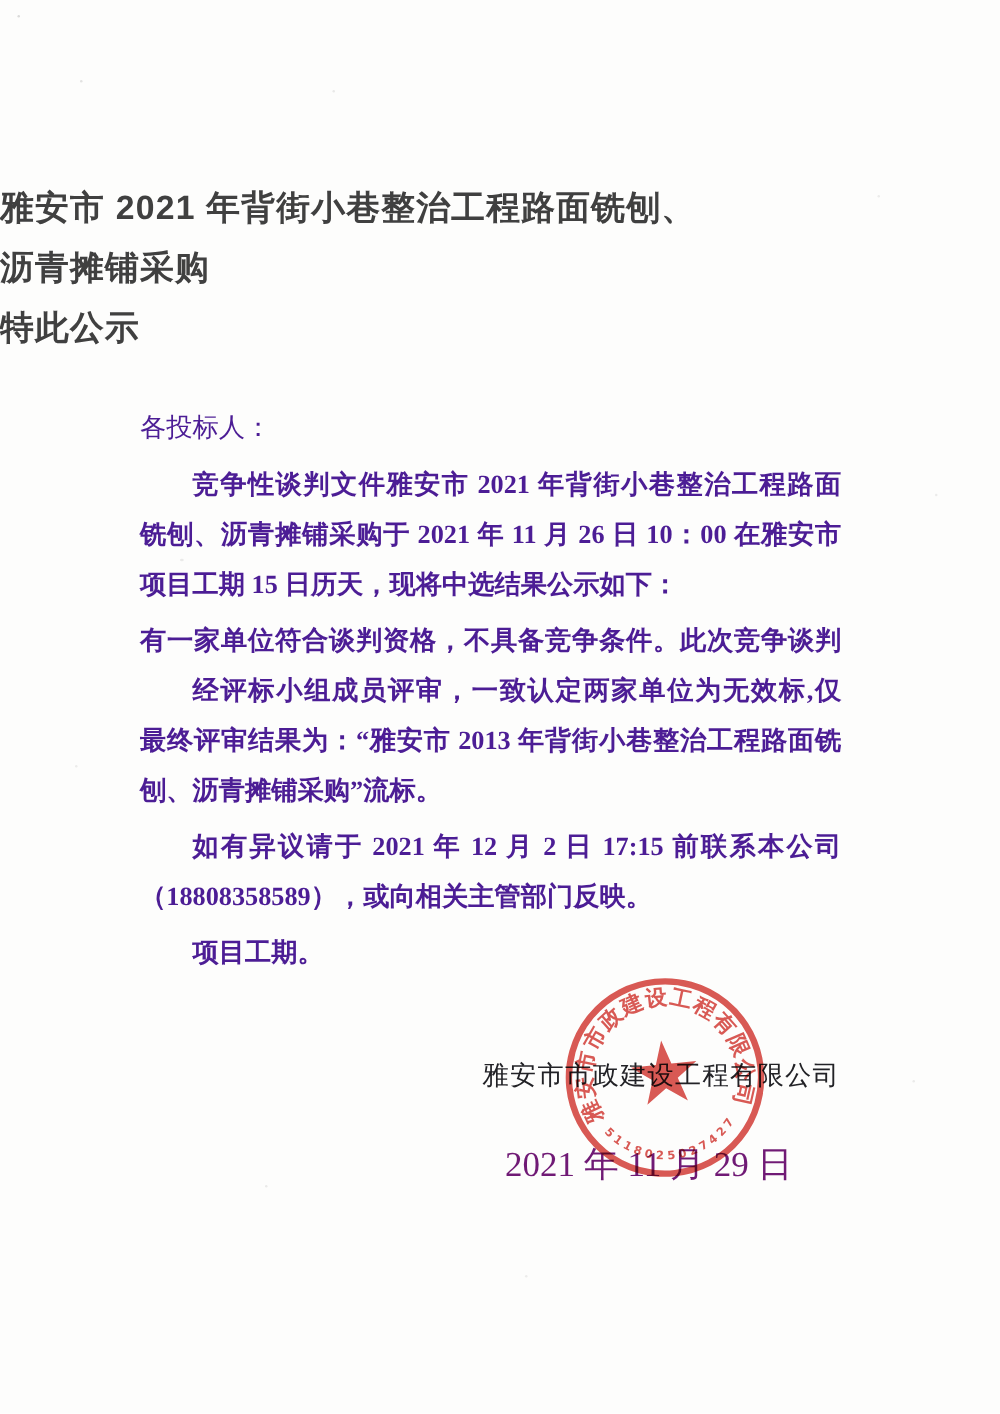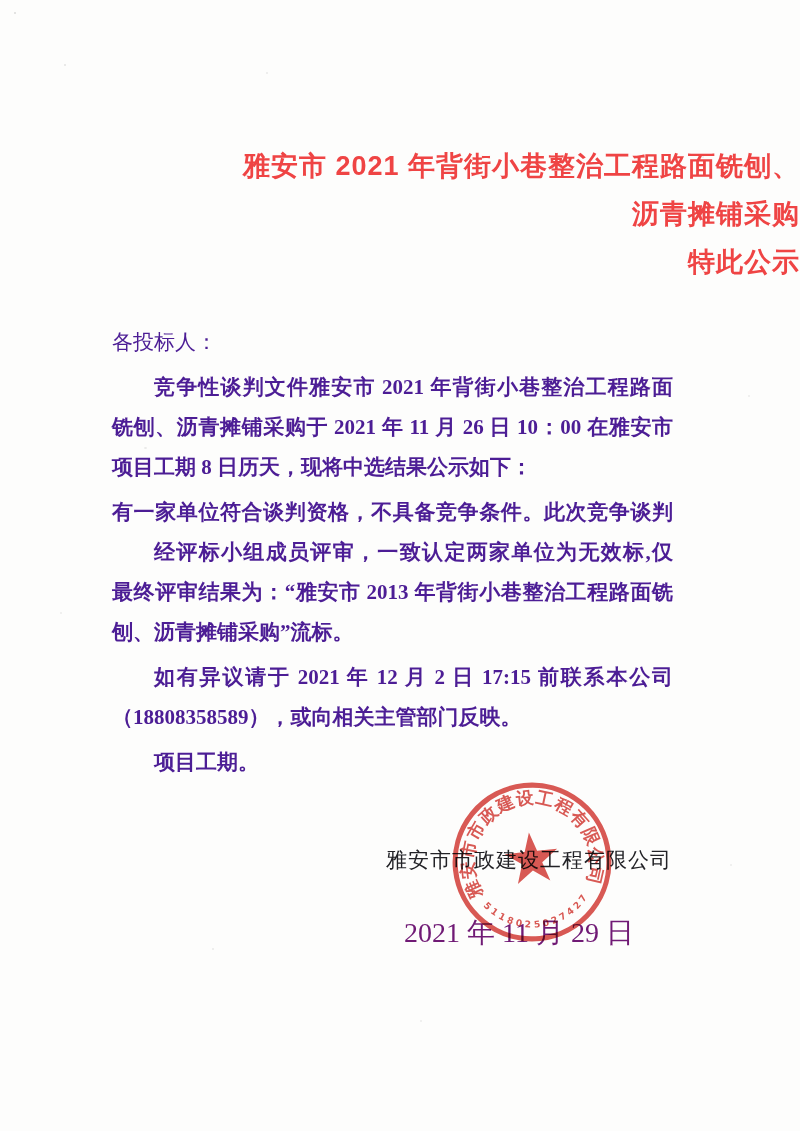--- a/index.html
+++ b/index.html
@@ -18,24 +18,24 @@
   
   .speck {
     position: absolute;
     border-radius: 50%;
     background: #777;
   }
 
   
   .title {
     margin-top: 142px;
-    text-align: right;
+    text-align: left;
     font-family: "Liberation Sans", "DejaVu Sans", sans-serif;
     font-weight: 700;
-    color: #ef4444;
+    color: #404040;
   }
   .title-line {
     font-size: 27px;
     line-height: 48px;
     white-space: nowrap;
     letter-spacing: 1px;
   }
 
   
   .content {
@@ -128,21 +128,21 @@
     <div class="title-line">沥青摊铺采购</div>
     <div class="title-line">特此公示</div>
   </header>
 
   <main class="content">
     <div class="line end">各投标人：</div>
 
     <section class="para">
       <div class="line just indent">竞争性谈判文件雅安市 2021 年背街小巷整治工程路面</div>
       <div class="line just">铣刨、沥青摊铺采购于 2021 年 11 月 26 日 10：00 在雅安市</div>
-      <div class="line end">项目工期 8 日历天，现将中选结果公示如下：</div>
+      <div class="line end">项目工期 15 日历天，现将中选结果公示如下：</div>
     </section>
 
     <section class="para">
       <div class="line just">有一家单位符合谈判资格，不具备竞争条件。此次竞争谈判</div>
       <div class="line just indent">经评标小组成员评审，一致认定两家单位为无效标,仅</div>
       <div class="line just">最终评审结果为：“雅安市 2013 年背街小巷整治工程路面铣</div>
       <div class="line end">刨、沥青摊铺采购”流标。</div>
     </section>
 
     <section class="para">

